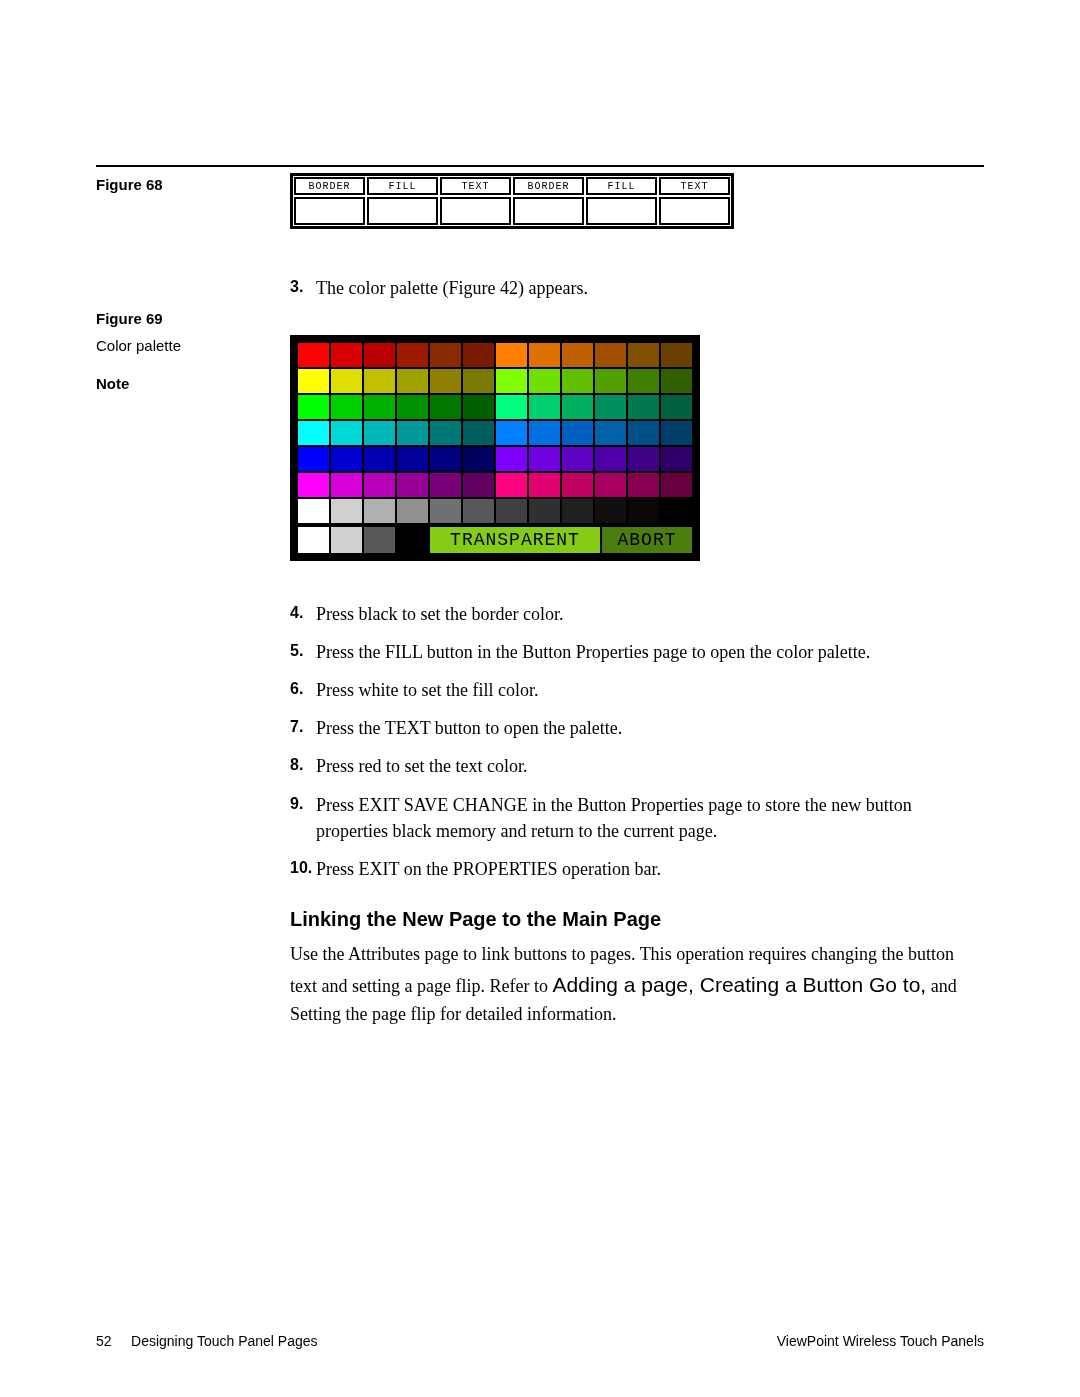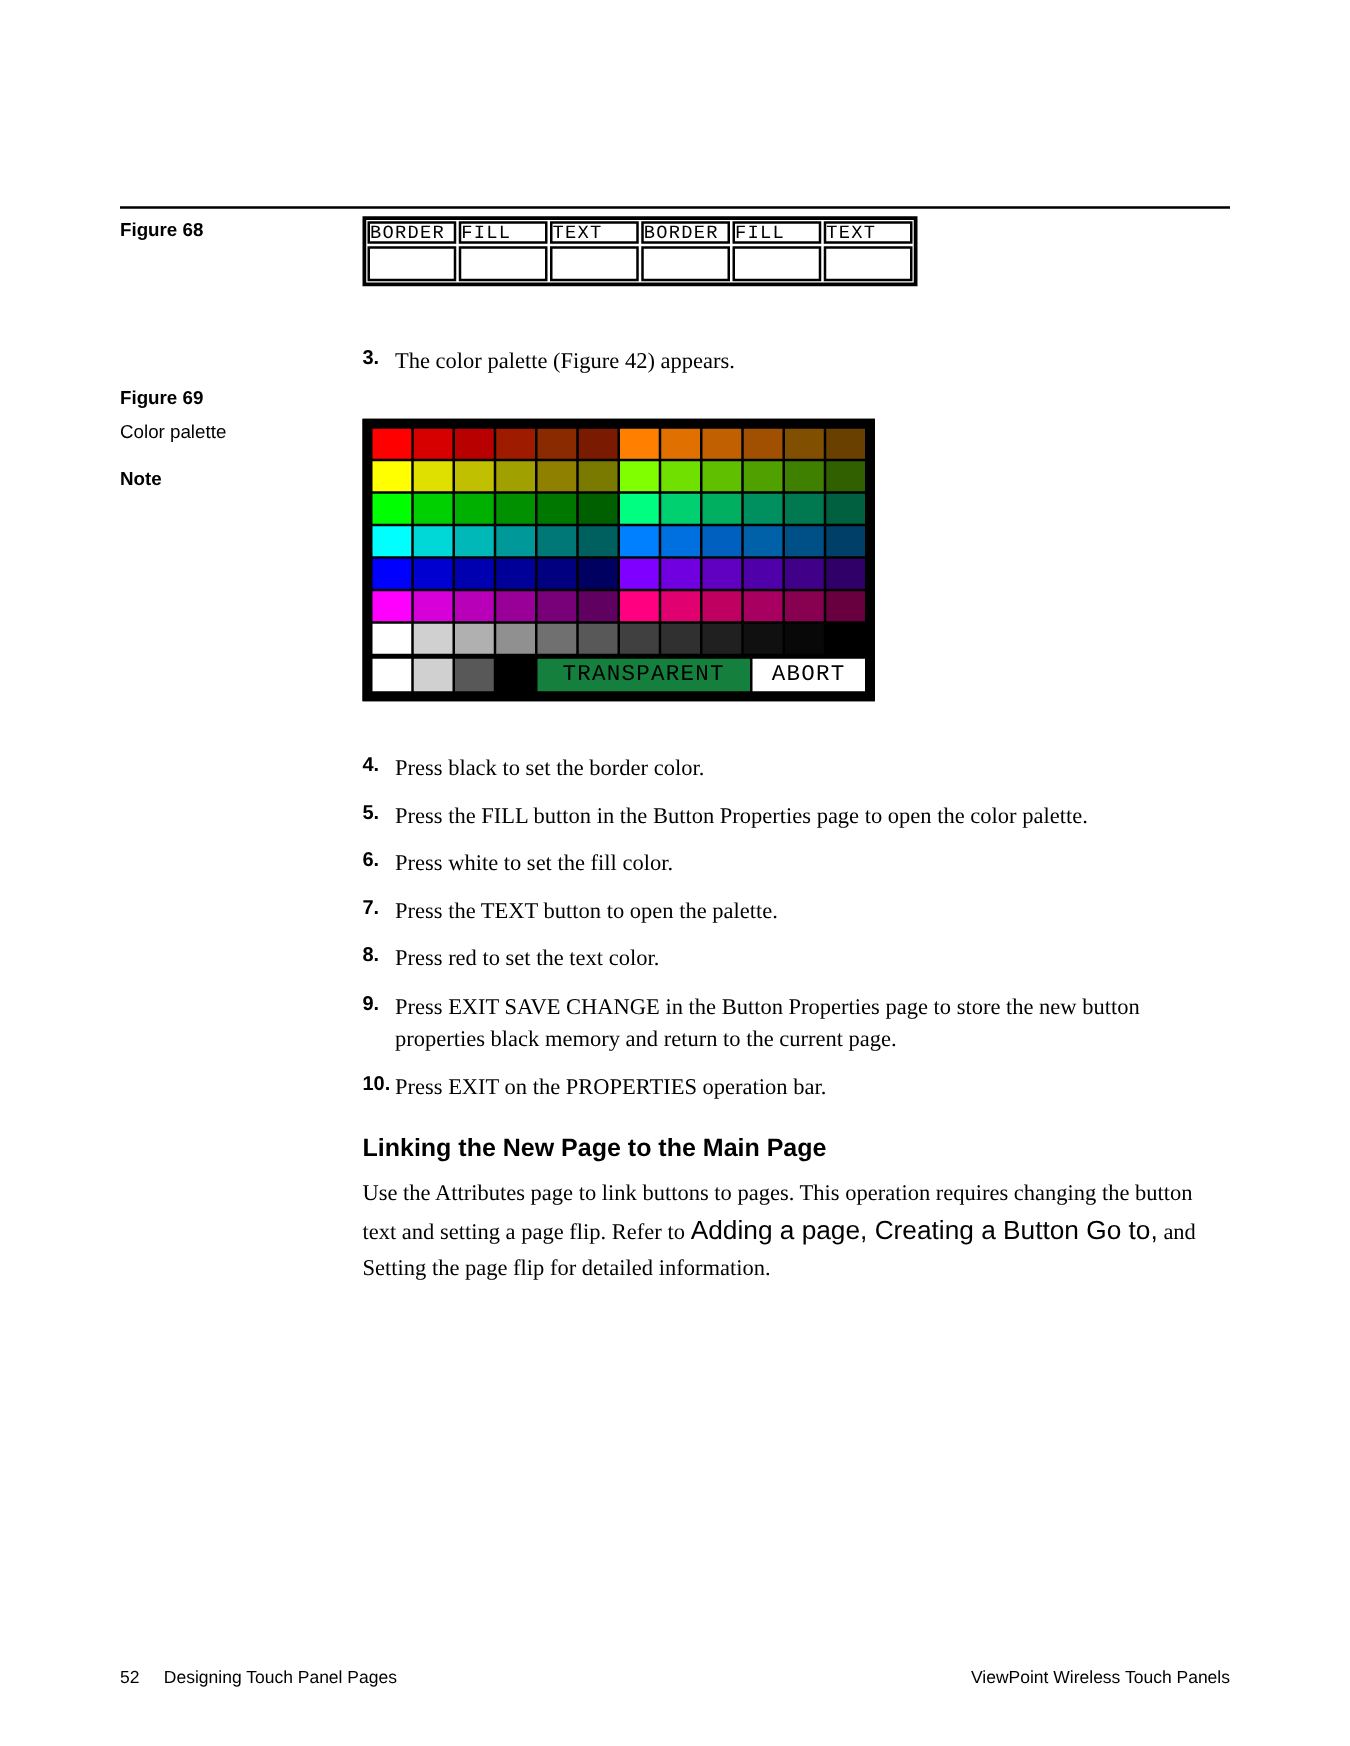--- a/index.html
+++ b/index.html
@@ -13,35 +13,35 @@
   .side .notetxt{margin-top:6px}
   .main{flex:1}
   
   .setbox{border:3px solid #000;width:438px}
   .setbox-head{display:flex}
   .setbox-head .seg{text-align:center;font-family:'Courier New',monospace;letter-spacing:1px;font-size:16px;border-bottom:2px solid #000}
   .seg-off{width:44%}
   .seg-color{width:12%}
   .seg-on{width:44%}
   .setbox-row{display:flex}
-  .setbox-row .cell{border:2px solid #000;margin:1px;height:18px;font-family:'Courier New',monospace;letter-spacing:1px;font-size:15px;box-sizing:border-box;line-height:16px}
+  .setbox-row .cell{border:2px solid #000;margin:1px;height:18px;text-align:center;font-family:'Courier New',monospace;letter-spacing:1px;font-size:10px;box-sizing:border-box;line-height:16px}
   .setbox-row.sub .cell{flex:1}
   .setbox-row.blank .cell{flex:1;height:28px}
   
   .step{display:flex;margin:12px 0;font-size:18px;line-height:1.45}
   .step .num{width:26px;flex:none;font-family:Helvetica,Arial,sans-serif;font-weight:bold;font-size:16px}
   .step .txt{flex:1}
   
   .palette-wrap{border:3px solid #000;display:inline-block;background:#000;padding:4px}
   .pal-row{display:flex}
   .pal-row .sw{width:31px;height:24px;margin:1px;box-sizing:border-box}
   .pal-footer{display:flex;margin-top:2px}
   .pal-footer .fbox{height:26px;margin:1px;box-sizing:border-box;display:flex;align-items:center;justify-content:center}
-  .pal-footer .trans{flex:1;background:#15803d;font-family:'Courier New',monospace;font-size:18px;letter-spacing:1px}
-  .pal-footer .abort{width:90px;background:#ffffff;font-family:'Courier New',monospace;font-size:18px;letter-spacing:1px}
+  .pal-footer .trans{flex:1;background:#84cc16;font-family:'Courier New',monospace;font-size:18px;letter-spacing:1px}
+  .pal-footer .abort{width:90px;background:#4d7c0f;font-family:'Courier New',monospace;font-size:18px;letter-spacing:1px}
   
   .h2{font-family:Helvetica,Arial,sans-serif;font-weight:bold;font-size:20px;margin-top:26px;margin-bottom:10px}
   .para{font-size:18px;line-height:1.55}
   .para .sans{font-family:Helvetica,Arial,sans-serif;font-size:21px}
   
   .foot{position:absolute;bottom:48px;left:96px;right:96px;display:flex;justify-content:space-between;font-family:Helvetica,Arial,sans-serif;font-size:14px}
 </style>
 </head>
 <body>
 

